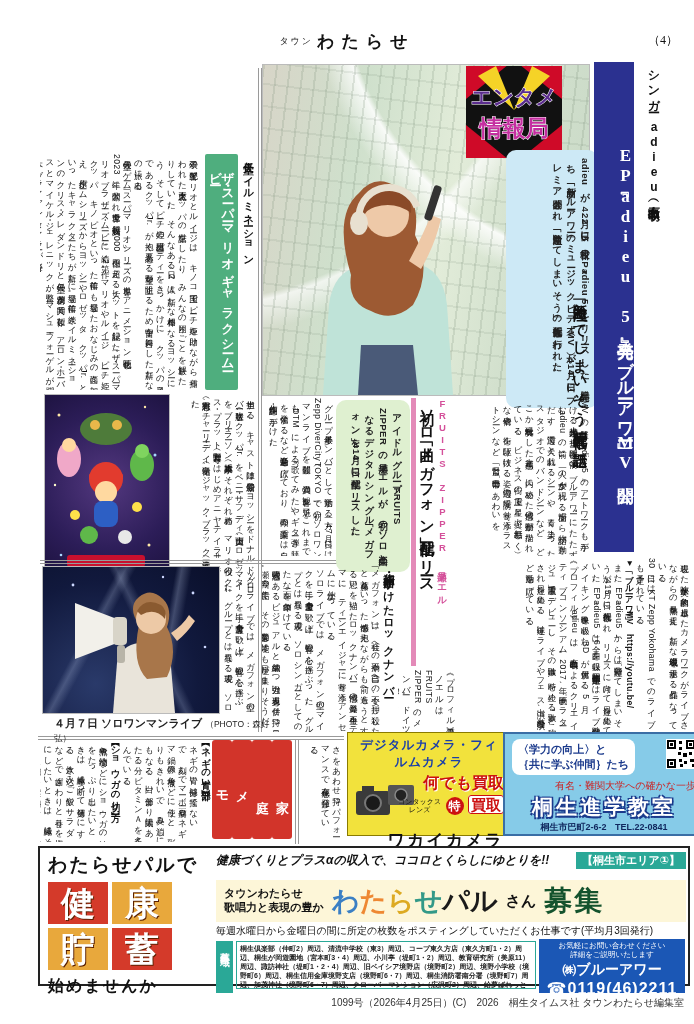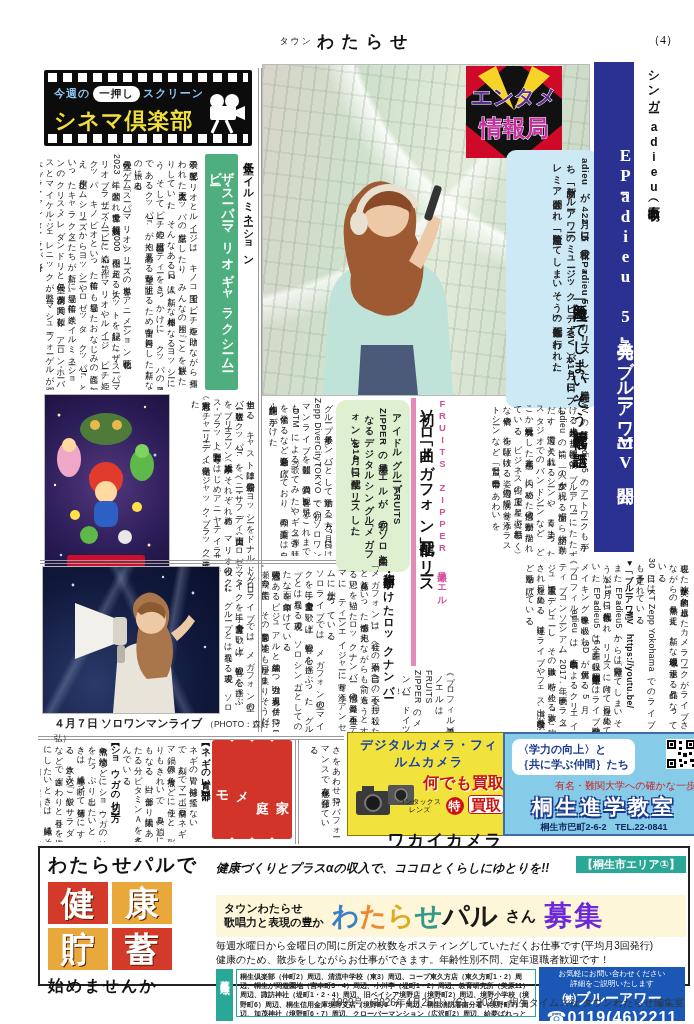--- a/index.html
+++ b/index.html
@@ -61,26 +61,26 @@
   .sch-box{background:#fff;border-radius:8px;padding:3px 6px;color:#1b3a8c;font-weight:bold;font-size:11px;line-height:1.35;display:inline-block;}
   .sch-slogan{color:#cc2222;font-size:10px;font-weight:normal;margin-top:4px;text-align:right;}
   .sch-name{color:#fff;font-weight:bold;font-size:21px;letter-spacing:3px;text-align:center;
             text-shadow:1.5px 1.5px 0 #1b3a8c,-1.5px -1.5px 0 #1b3a8c,1.5px -1.5px 0 #1b3a8c,-1.5px 1.5px 0 #1b3a8c;}
   .sch-addr{color:#10275e;font-size:9px;font-weight:bold;text-align:center;}
   
   .paru{border:2px solid #222;background:#fff;box-sizing:border-box;}
   .paru-top{font-size:19px;font-weight:bold;letter-spacing:2px;}
   .kblock{width:60px;height:42px;color:#fff;font-weight:bold;font-size:34px;line-height:42px;text-align:center;text-shadow:1px 1px 0 #5a2000;}
   .hajime{font-size:16px;font-weight:bold;letter-spacing:2px;}
-  .catch{font-weight:bold;font-size:12px;font-style:italic;margin-top:8px;}
+  .catch{font-weight:bold;font-size:12px;font-style:italic;}
   .areabadge{background:#2aa897;color:#fff;font-weight:bold;font-size:11px;padding:1px 6px;}
   .staffline{font-size:11px;font-weight:bold;line-height:1.25;}
   .logostrip{background:#fdf6d8;display:flex;align-items:center;gap:8px;padding:2px 8px;}
   .logoch{font-size:27px;font-weight:bold;}
-  .bosyu{color:#6d28d9;font-size:28px;font-weight:bold;letter-spacing:2px;}
+  .bosyu{color:#14532d;font-size:28px;font-weight:bold;letter-spacing:2px;}
   .desc{font-size:10px;line-height:1.35;}
   .arealabel{background:#2aa897;color:#fff;font-weight:bold;font-size:9.5px;letter-spacing:2px;padding:3px 2px;}
   .areas{border:1px solid #2aa897;font-size:7px;line-height:1.32;font-weight:bold;padding:2px 3px;color:#222;overflow:hidden;}
   .contact{background:#1b57b5;color:#fff;text-align:center;padding:2px 3px;box-sizing:border-box;}
   .contact .c1{font-size:7.5px;line-height:1.3;}
   .contact .co{font-size:14px;font-weight:bold;margin-top:1px;}
   .contact .tel{font-size:16px;font-weight:bold;letter-spacing:1px;}
   .footer{font-size:10px;color:#333;}
   
   .adieuphoto{background:
@@ -99,36 +99,20 @@
 </head>
 <body>
 
 <div id="page">
 
   <div class="abs hdr">
     <span class="t1">タウン</span><span class="t2">わたらせ</span>
   </div>
   <div class="abs pageno serif" style="top:32px;left:648px;">（4）</div>
 
-  <div class="abs banner" style="left:44px;top:70px;width:208px;height:76px;">
-    <div class="perf" style="top:3px;"></div>
-    <div class="perf" style="bottom:3px;"></div>
-    <div class="bl1">
-      <span>今週の</span><span class="pushbtn">一押し</span><span>スクリーン</span>
-    </div>
-    <div class="bl2">シネマ倶楽部</div>
-    <svg class="abs" style="right:6px;top:22px;" width="42" height="42" viewBox="0 0 42 42">
-      <circle cx="13" cy="9" r="7" fill="#fff"></circle>
-        <circle cx="28" cy="9" r="7" fill="#fff"></circle>
-      <rect x="6" y="14" width="26" height="14" rx="2" fill="#fff"></rect>
-      <polygon points="32,18 41,14 41,28 32,24" fill="#fff"></polygon>
-      <line x1="14" y1="28" x2="8" y2="41" stroke="#fff" stroke-width="3"></line>
-      <line x1="22" y1="28" x2="28" y2="41" stroke="#fff" stroke-width="3"></line>
-    </svg>
-  </div>
 
   <div class="abs v" style="left:40px;top:154px;width:216px;height:236px;">
     <div class="kick">任天堂＋イルミネーション</div>
     <div class="gtitle">ザ・スーパーマリオギャラクシームービー</div>
     <div class="bs">双子の配管工マリオとルイージは、キノコ王国でピーチ姫を助けながら捕らわれた大魔王クッパの世話をしたり、みんなの困りごとを解決したりしていた。そんなある日、2人は新たな相棒となるヨッシーに出会う。そしてピーチ姫の誕生日パーティーをきっかけに、クッパの息子であるクッパJr.が抱く悪意ある野望を阻止するため宇宙を舞台にした新たな冒険の旅に出る。</div>
     <div class="bs">任天堂のゲーム「スーパーマリオ」シリーズの世界をアニメーション映画化し、2023年に公開され全世界で興行収入が2000億円を超える大ヒットを記録した『ザ・スーパーマリオブラザーズ・ムービー』に続く第2作。マリオやルイージ、ピーチ姫、クッパ、キノピオといった前作にも登場したおなじみの面々に加え、原作ゲームシリーズからヨッシーやロゼッタ、クッパJr.といったキャラクターたちが新たに登場。前作に続きイルミネーションのクリス・メレダンドリと任天堂の宮本茂が共同で製作し、アーロン・ホーバスとマイケル・ジェレニックが監督、マシュー・フォーゲルが脚本、ブライアン・タイラーが音楽を</div>
   </div>
 
   <div class="abs marioposter photoframe" style="left:44px;top:394px;width:124px;height:196px;">
     <svg width="122" height="194" viewBox="0 0 122 194">
@@ -350,33 +334,32 @@
         <div class="kblock" style=";background:#d43a2a">蓄</div>
       </div>
       <div class="hajime" style="margin-top:6px;">始めませんか</div>
     </div>
 
     <div class="abs" style="left:176px;top:4px;width:470px;">
       <div style="display:flex;justify-content:space-between;align-items:center;">
         <span class="catch">健康づくりとプラスαの収入で、ココロとくらしにゆとりを!!</span>
         <span class="areabadge">【桐生市エリア①】</span>
       </div>
-      <div class="logostrip" style="margin-top:18px;">
+      <div class="logostrip" style="margin-top:11px;">
         <span class="staffline">
           <span>タウンわたらせ</span><br>
           <span>歌唱力と表現の豊か</span>
         </span>
         <span>
           <span class="logoch" style=";color:#3b7fc4">わ</span><span class="logoch" style=";color:#ee8833">た</span><span class="logoch" style=";color:#ddaa22">ら</span><span class="logoch" style=";color:#339988">せ</span><span class="logoch" style=";color:#1a1a1a">パル</span>
         </span>
         <span style="font-size:15px;font-weight:bold;">さん</span>
         <span class="bosyu">募集</span>
       </div>
       <div class="desc" style="margin-top:2px;">毎週水曜日から金曜日の間に所定の枚数をポスティングしていただくお仕事です(平均月3回発行)</div>
-      <div class="desc">健康のため、散歩をしながらお仕事ができます。年齢性別不問、定年退職者歓迎です！</div>
       <div style="display:flex;gap:3px;margin-top:3px;align-items:stretch;">
         <div class="arealabel v" style="height:46px;">募集区域</div>
         <div class="areas" style="width:300px;height:48px;box-sizing:border-box;">桐生倶楽部（仲町2）周辺、清流中学校（東3）周辺、コープ東久方店（東久方町1・2）周辺、桐生が岡遊園地（宮本町3・4）周辺、小川亭（堤町1・2）周辺、教育研究所（美原11）周辺、諏訪神社（堤町1・2・4）周辺、旧ベイシア境野店（境野町2）周辺、境野小学校（境野町6）周辺、桐生信用金庫境野支店（境野町6・7）周辺、桐生消防署南分署（境野町7）周辺、加茂神社（境野町6・7）周辺、クローバーマンション（広沢町2）周辺、給夢ばれっと（広沢町2）周辺、あさひ特別支援学校（広沢町1）周辺、関ノ島団地（広沢町関ノ島）周辺、彦部家屋敷（広沢町5・6）周辺</div>
         <div class="contact" style="width:146px;height:54px;margin-top:-2px;">
           <div class="c1">お気軽にお問い合わせください</div>
           <div class="c1">詳細をご説明いたします</div>
           <div class="co">㈱ブルーアワー</div>
           <div class="tel">☎0119(46)2211</div>
         </div>
       </div>

